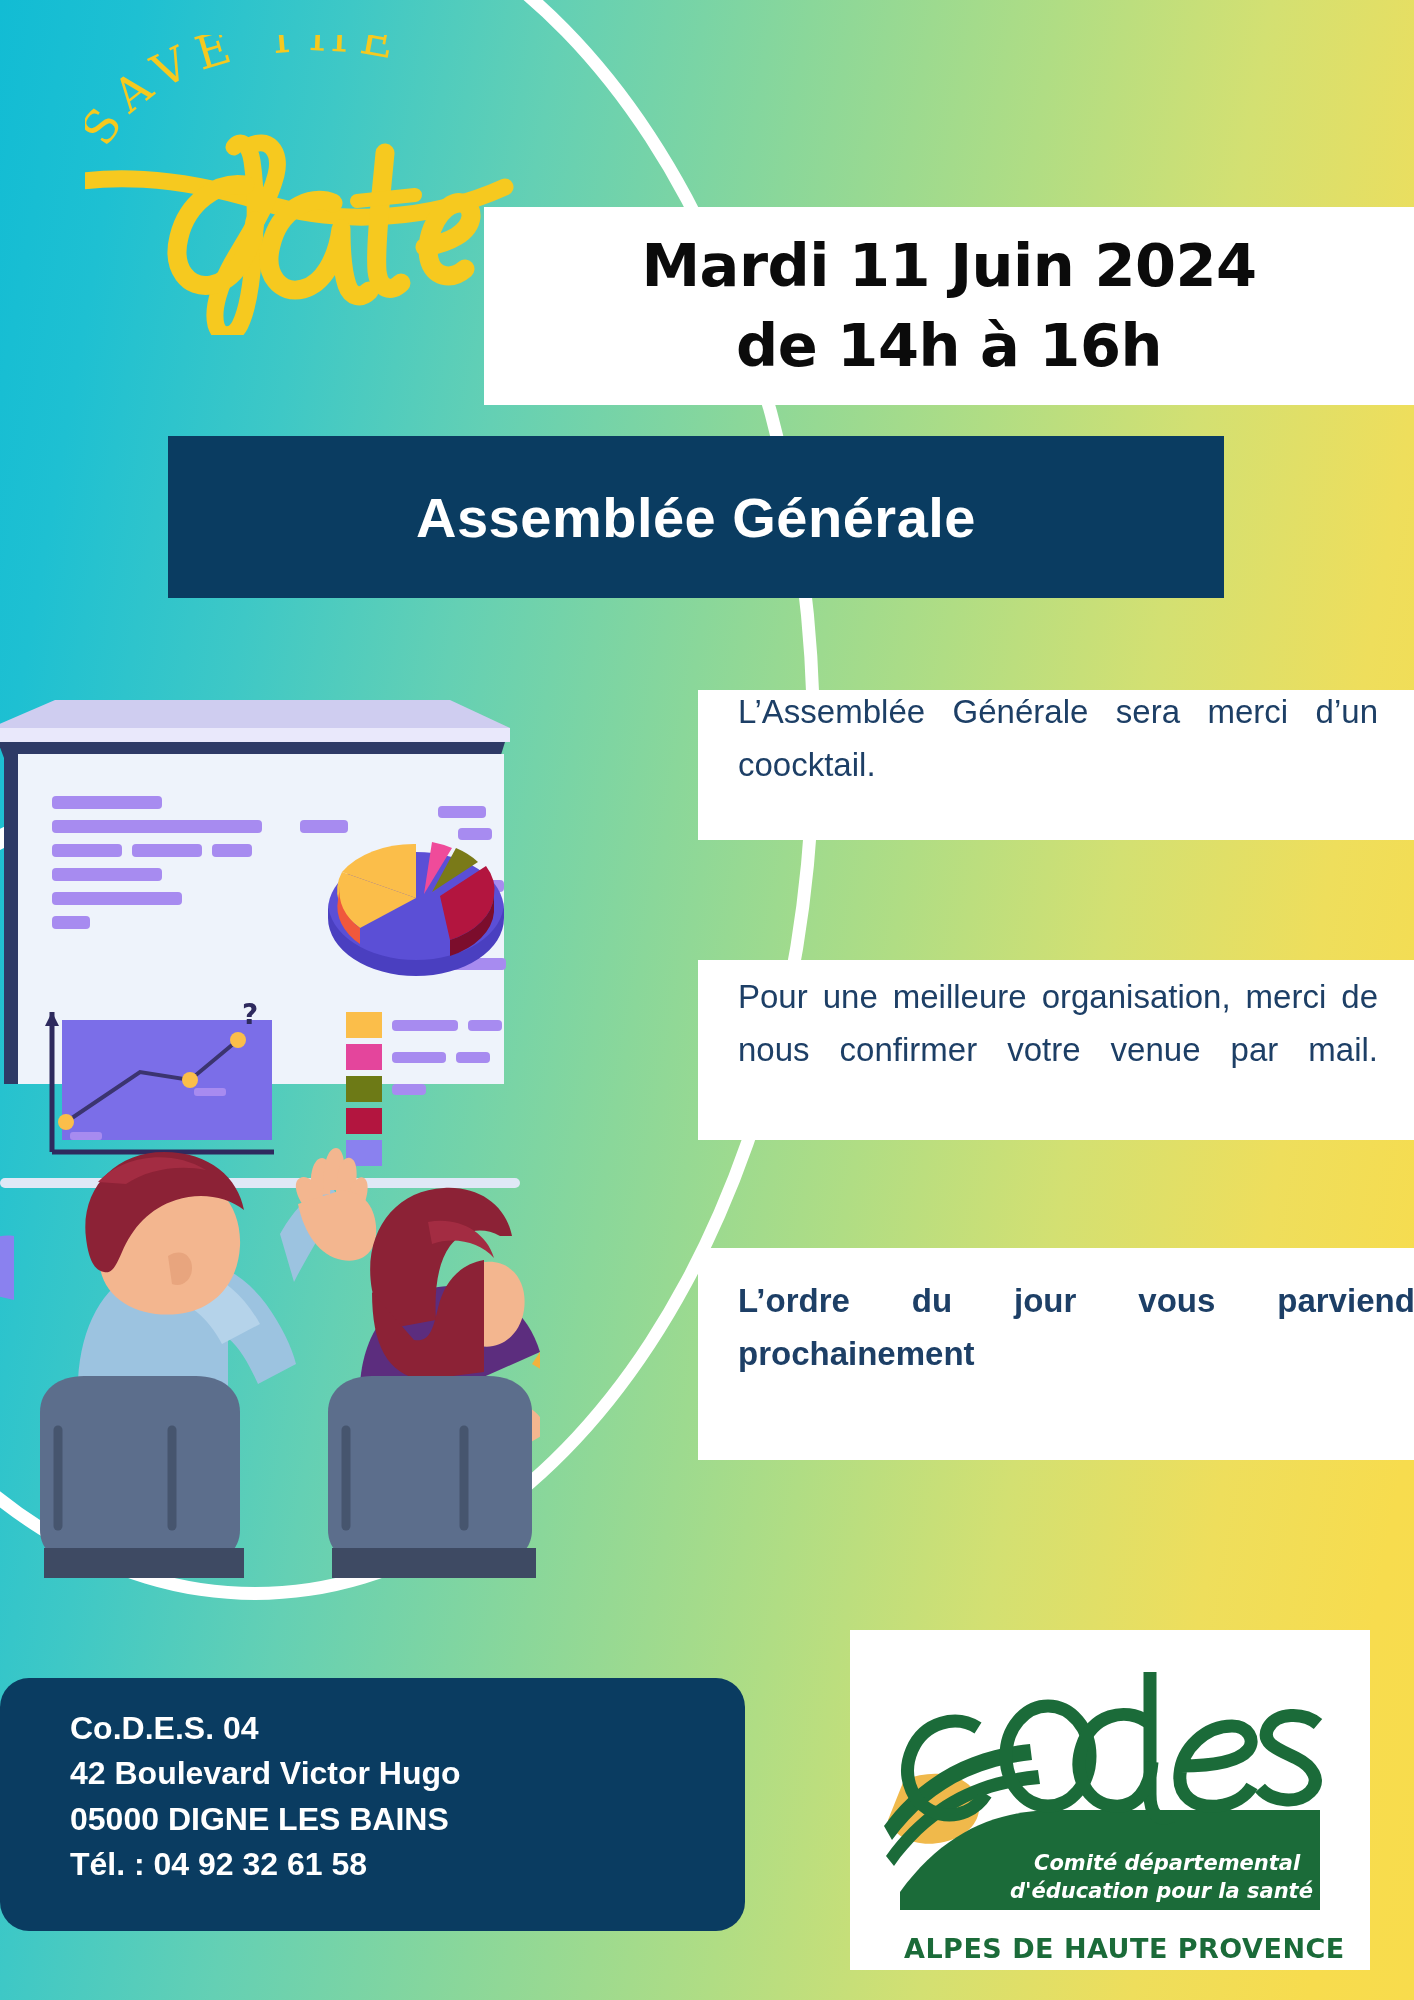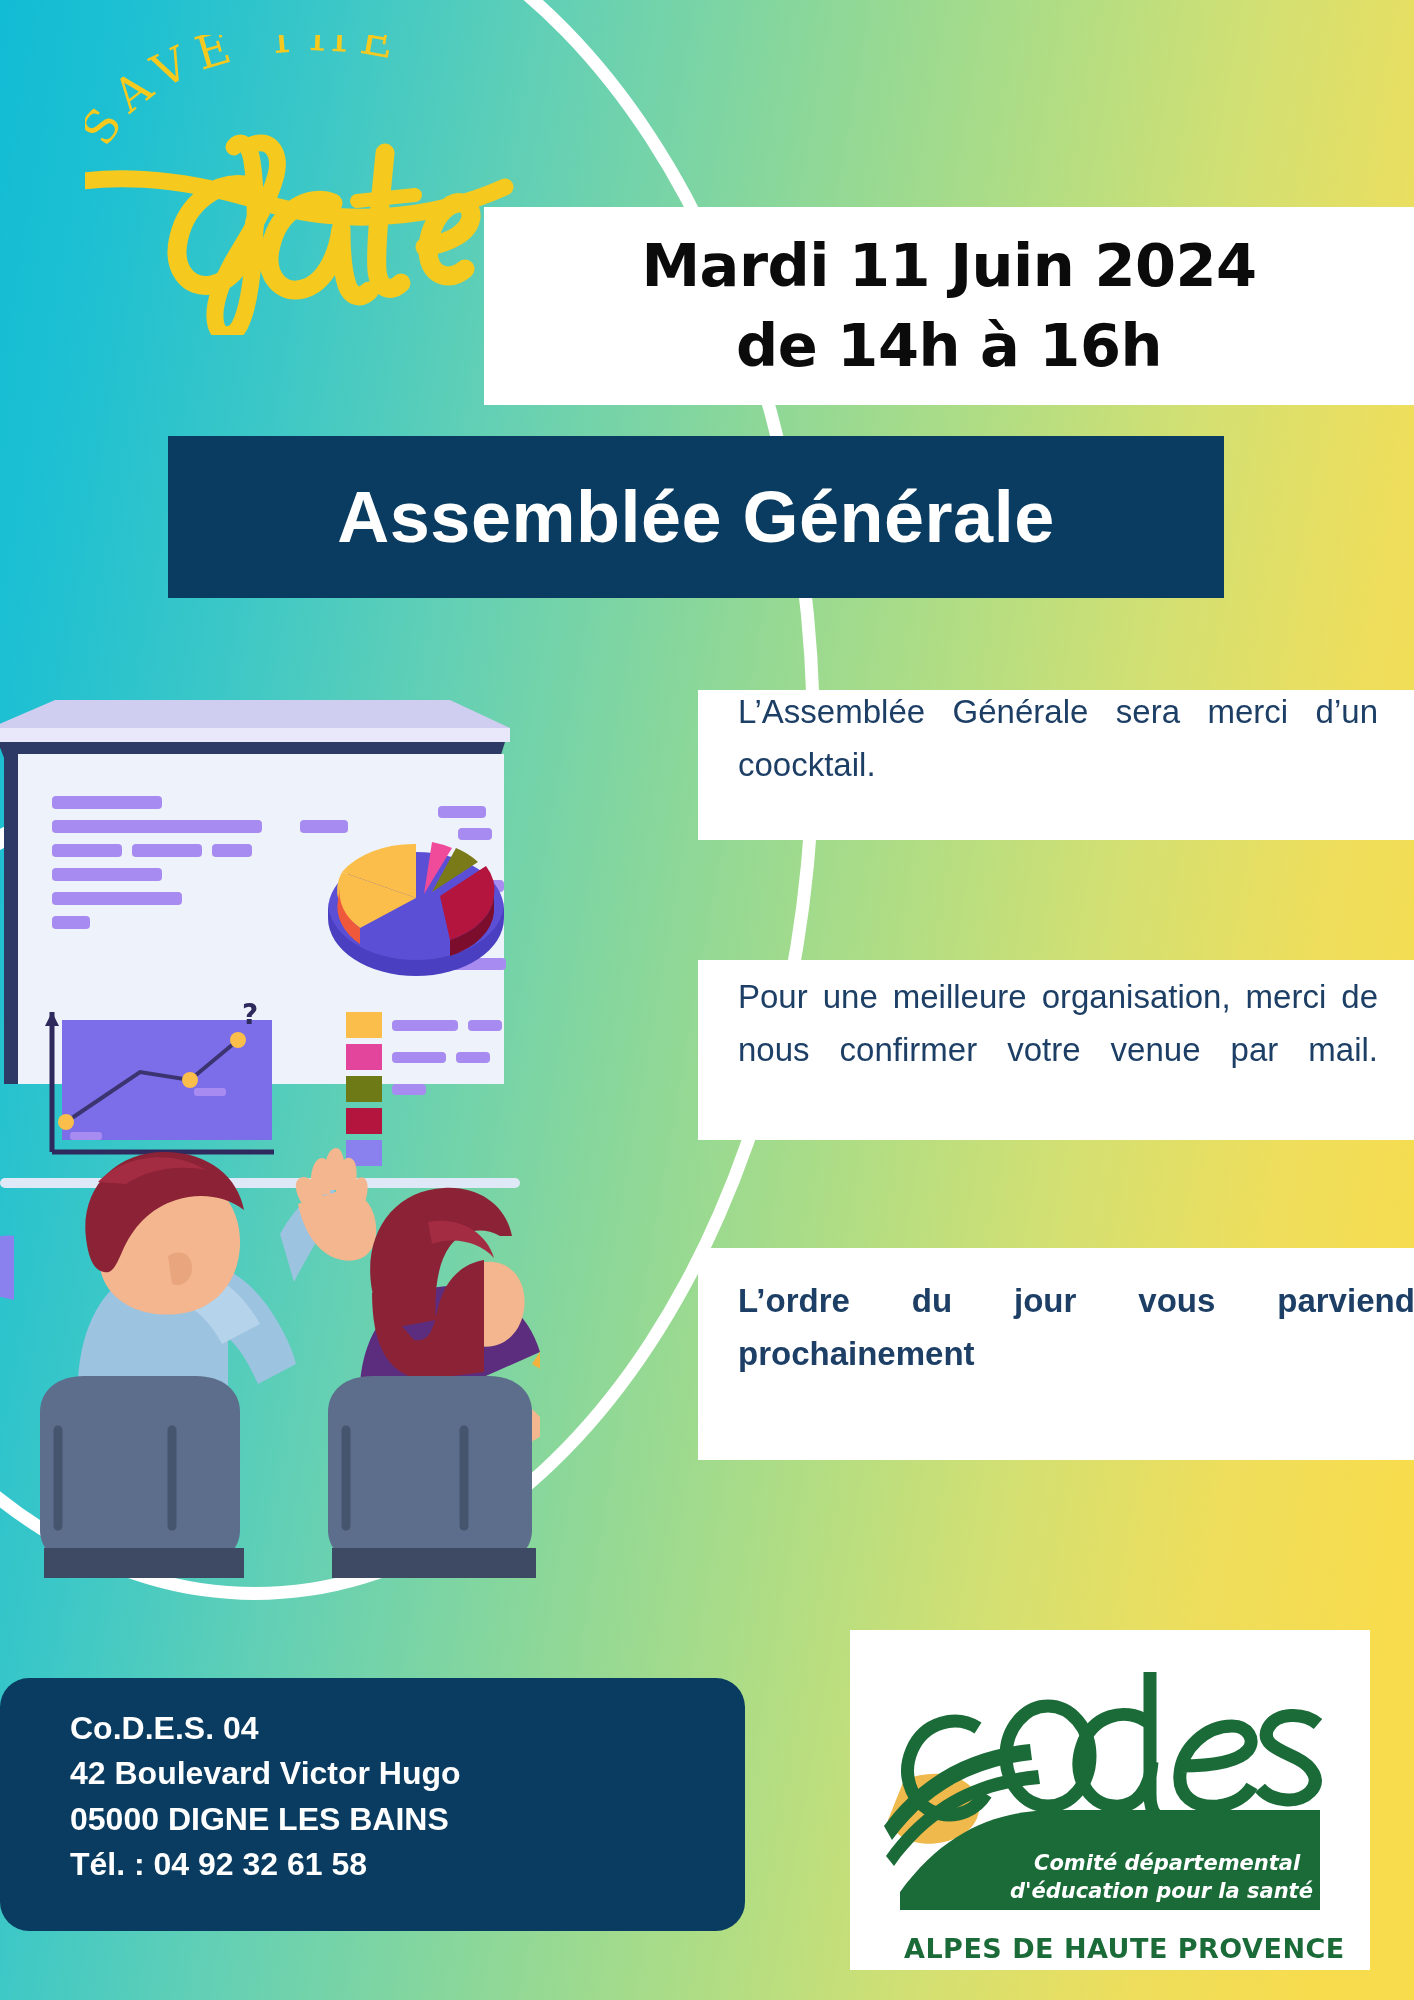--- a/index.html
+++ b/index.html
@@ -78,21 +78,21 @@
   .banner{
     position:absolute;
     left:168px; top:436px; width:1056px; height:162px;
     background:#0a3c61;
     display:flex; align-items:center; justify-content:center;
   }
   .banner .txt{
     font-family:"Liberation Sans", sans-serif;
     font-weight:bold;
     color:#ffffff;
-    font-size:72px;
+    font-size:56px;
     letter-spacing:0.5px;
     white-space:nowrap;
   }
 
   
   .info-card{
     position:absolute;
     background:#ffffff;
     display:flex; align-items:center;
   }

